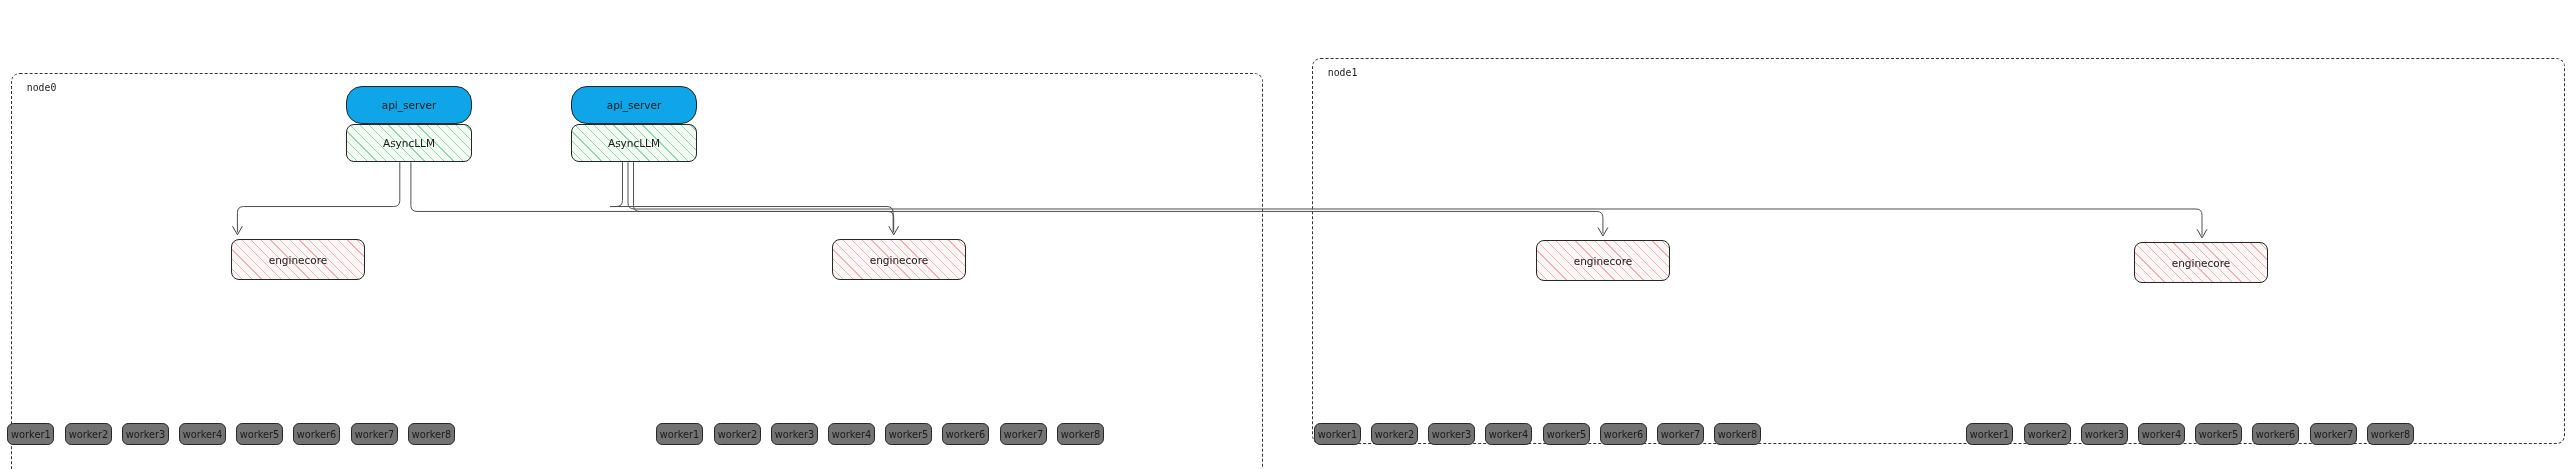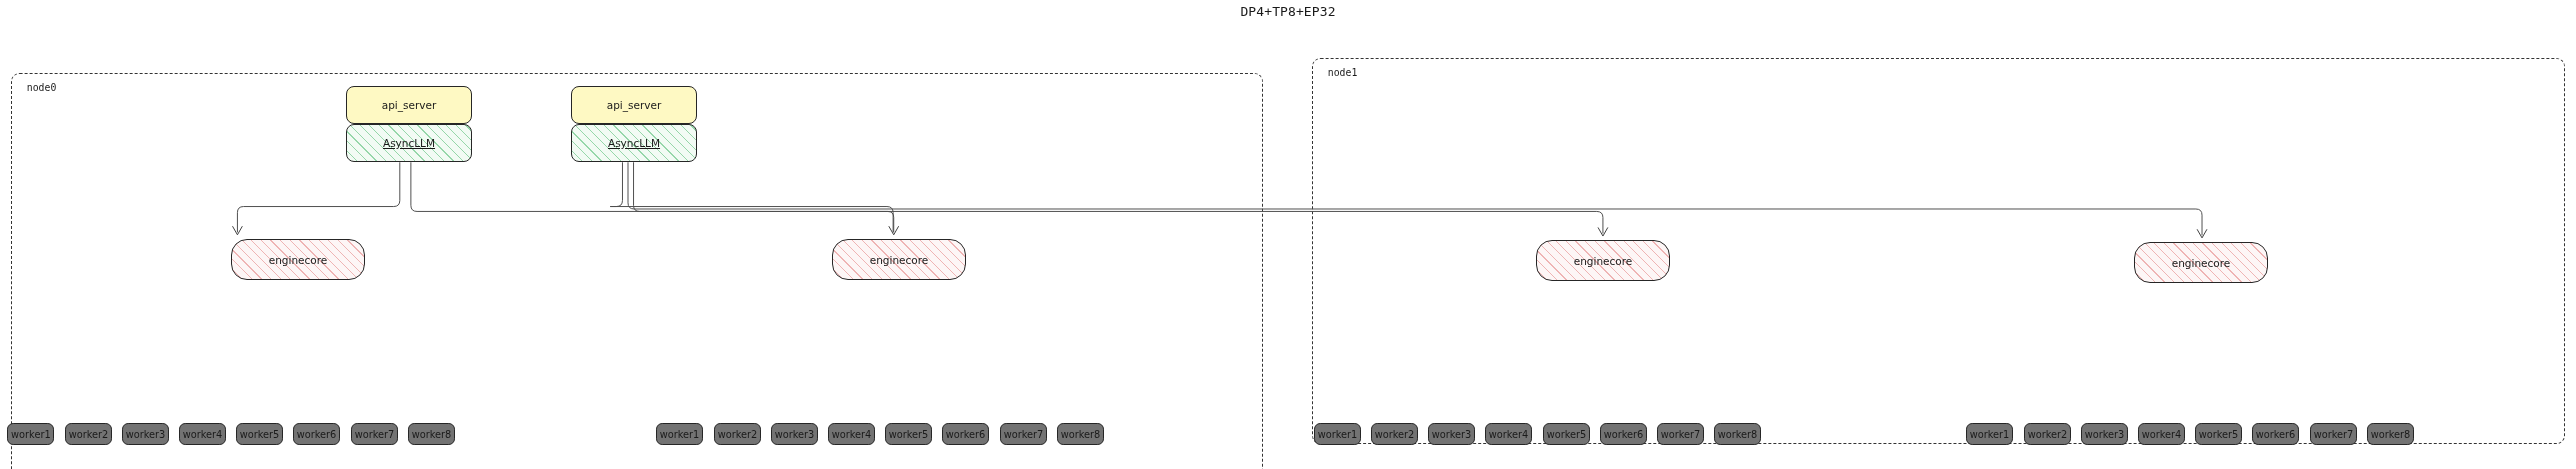--- a/index.html
+++ b/index.html
@@ -59,49 +59,48 @@
     background: #737373;
     display: flex;
     align-items: center;
     justify-content: center;
     font-size: 10.5px;
     color: #1a1a1a;
     white-space: nowrap;
   }
 
   .nbox.api-server {
-    background: #fef9c3;
-    border-radius: 8px;
+    background: #0ea5e9;
+    border-radius: 16px;
   }
 
   
   .nbox.asyncllm {
     background-color: #f2fbf4;
     background-image: repeating-linear-gradient(
       45deg,
       rgba(74, 185, 108, 0.55) 0px,
       rgba(74, 185, 108, 0.55) 0.9px,
       rgba(0, 0, 0, 0) 0.9px,
       rgba(0, 0, 0, 0) 6.8px
     );
     border-radius: 8px;
-    text-decoration: underline;
   }
 
   
   .nbox.enginecore {
     background-color: #fdf6f6;
     background-image: repeating-linear-gradient(
       45deg,
       rgba(227, 126, 126, 0.55) 0px,
       rgba(227, 126, 126, 0.55) 0.9px,
       rgba(0, 0, 0, 0) 0.9px,
       rgba(0, 0, 0, 0) 6.8px
     );
-    border-radius: 16px;
+    border-radius: 8px;
   }
 
   .nbox.worker {
     border: 1.2px solid #262626;
     border-radius: 6.2px;
     font-size: 9.8px;
   }
 
   
   #edges {
@@ -121,21 +120,20 @@
     fill: none;
     stroke: #3d3d3d;
     stroke-width: 1.6;
   }
 </style>
 </head>
 <body>
 
 <div id="canvas">
 
-  <div class="diagram-title">DP4+TP8+EP32</div>
 
   <div id="clusters">
       <div class="node-cluster" style="left: 11px; top: 73px; width: 1252px; height: 464px;">
         <div class="node-label">node0</div>
       </div>
       <div class="node-cluster" style="left: 1312px; top: 58px; width: 1253px; height: 386px;">
         <div class="node-label">node1</div>
       </div>
     </div>
 

